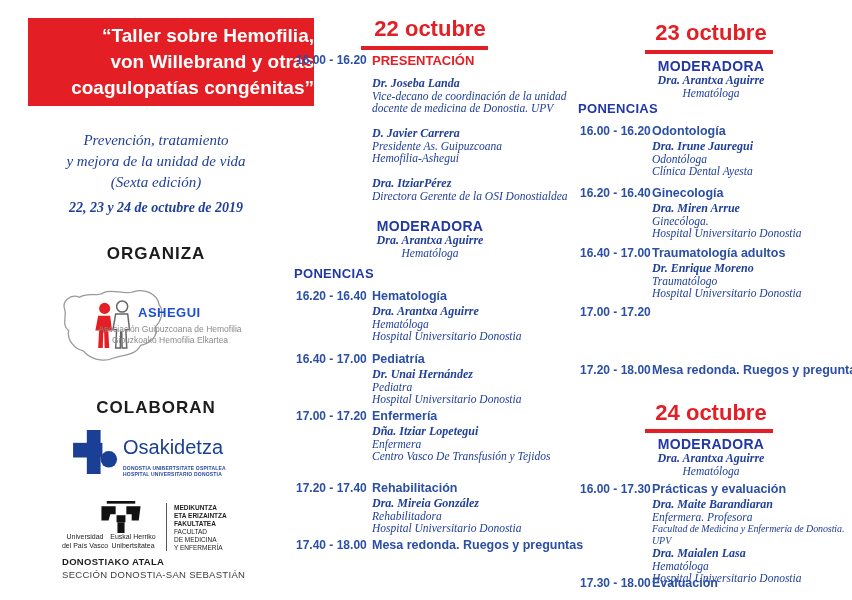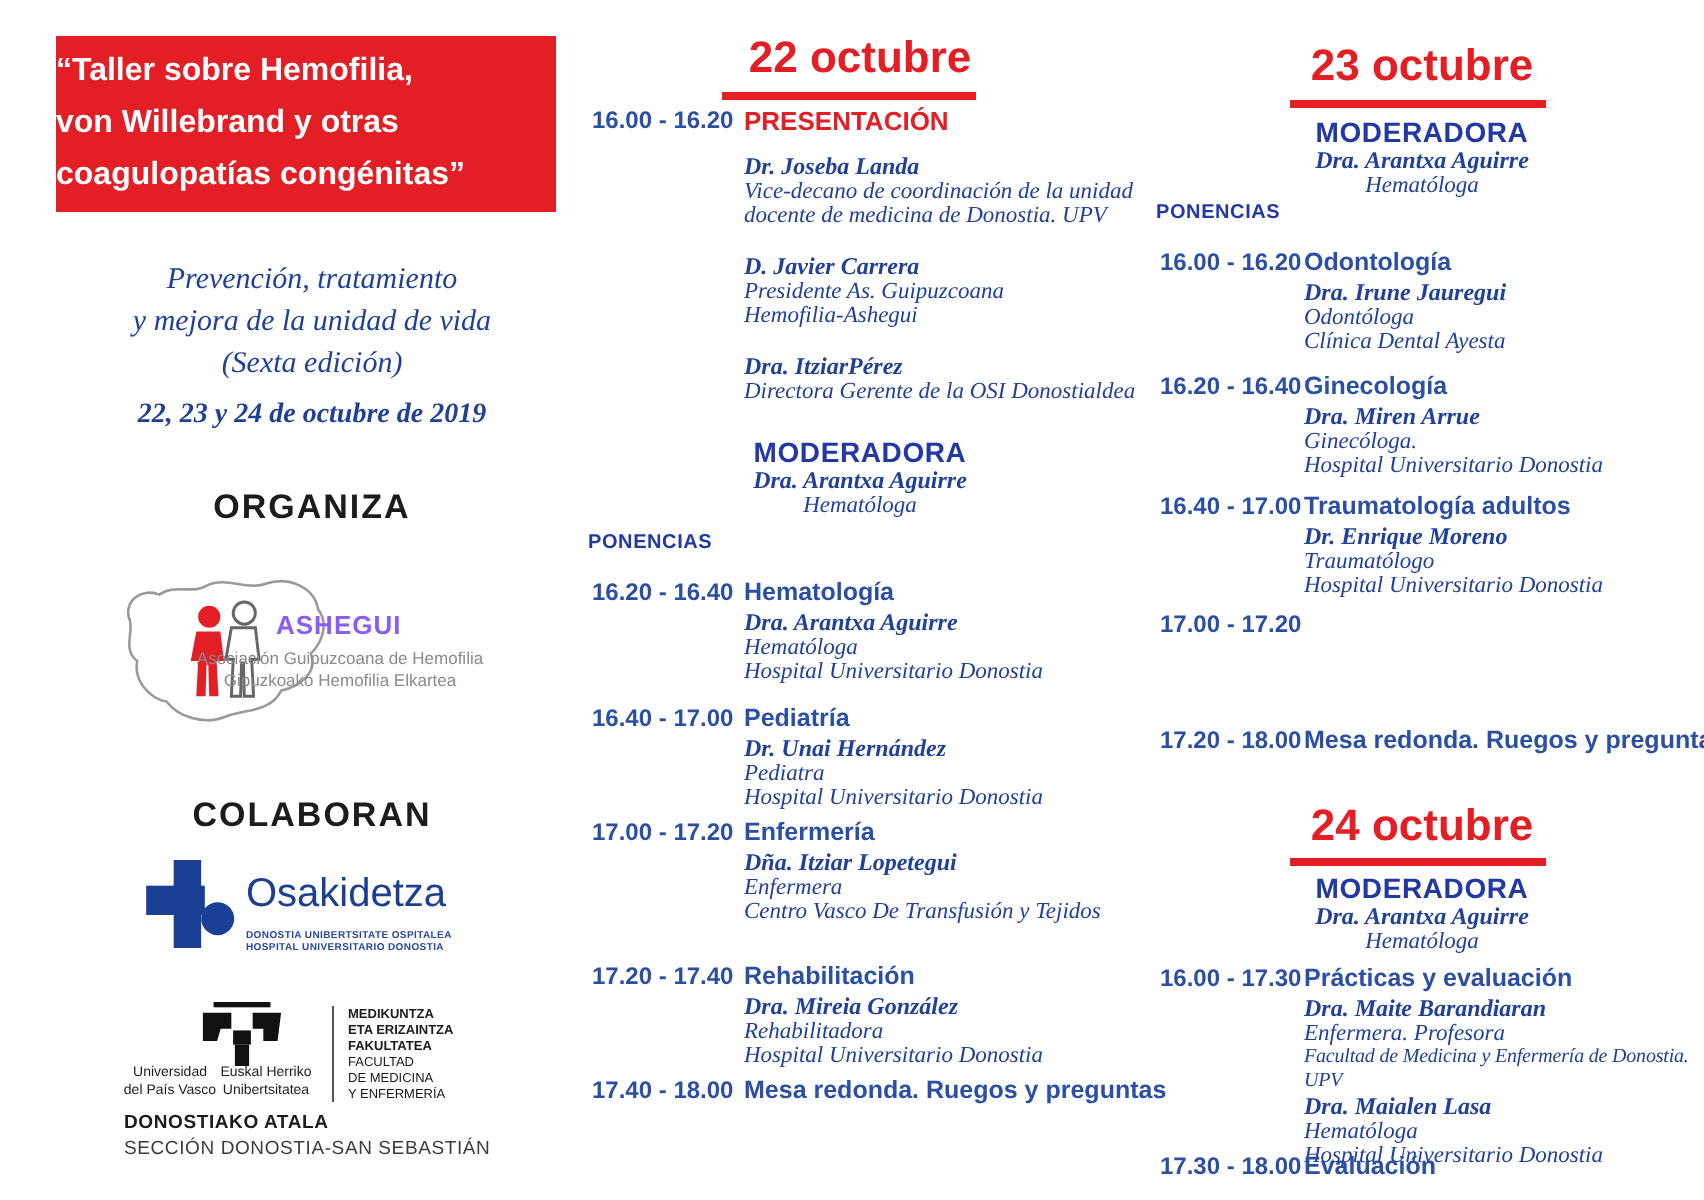--- a/index.html
+++ b/index.html
@@ -2,49 +2,49 @@
 <html><head>
 <meta charset="utf-8">
 <style>
   * { margin:0; padding:0; box-sizing:border-box; }
   html,body { width:852px; height:600px; background:#fff; }
   body { font-family:"Liberation Sans", sans-serif; }
   .page { position:relative; width:852px; height:600px; background:#fff; overflow:hidden; }
   .abs { position:absolute; }
 
   
-  .title-box { left:28px; top:18px; width:250px; height:88px; background:#e31e24; color:#fff;
-               text-align:left; font-weight:bold; font-size:16px; line-height:26px; padding-top:5px; }
+  .title-box { left:28px; top:18px; width:286px; height:88px; background:#e31e24; color:#fff;
+               text-align:right; font-weight:bold; font-size:19px; line-height:26px; padding-top:5px; }
   .subtitle { left:28px; top:130px; width:256px; text-align:center; color:#1f3f99;
               font-family:"Liberation Serif", serif; font-style:italic; font-size:15px; line-height:21px; }
   .dates { left:28px; top:200px; width:256px; text-align:center; color:#1f3f99;
            font-family:"Liberation Serif", serif; font-style:italic; font-size:14px; font-weight:bold; }
   .section-label { width:256px; left:28px; text-align:center; color:#1c1c1c; font-weight:bold;
                    font-size:17px; letter-spacing:1px; }
-  .ashegui-name { left:138px; top:305px; width:110px; font-weight:bold; font-size:13px; color:#8b5cf6; letter-spacing:0.5px; }
+  .ashegui-name { left:138px; top:305px; width:110px; font-weight:bold; font-size:13px; color:#1d4ed8; letter-spacing:0.5px; }
   .ashegui-desc { left:85px; top:324px; width:170px; text-align:center; font-size:8.5px; line-height:11px; color:#8a8a8a; }
   .osaki-name { left:123px; top:436px; font-weight:normal; font-size:20px; color:#1b3f94; }
   .osaki-sub  { left:123px; top:465px; font-size:5px; line-height:6px; font-weight:bold; color:#2746a5; letter-spacing:0.2px; }
   .upv-uni { top:533px; width:60px; text-align:center; font-size:7px; line-height:8.5px; color:#1c1c1c; }
   .upv-divider { left:166px; top:503px; width:1px; height:48px; background:#555; }
   .upv-fac { left:174px; top:504px; font-size:6.5px; line-height:8px; color:#1c1c1c; }
   .upv-fac .b { font-weight:bold; }
   .seccion1 { left:62px; top:556px; font-size:9.5px; font-weight:bold; color:#1c1c1c; letter-spacing:0.3px; }
   .seccion2 { left:62px; top:569px; font-size:9.5px; color:#3c3c3c; letter-spacing:0.3px; }
 
   
   .day-title { text-align:center; color:#e31e24; font-weight:bold; font-size:22px; }
   .underline { height:4px; background:#e31e24; }
   .row { display:flex; align-items:flex-start; }
   .time { color:#2a4fa5; font-weight:bold; font-size:12px; flex:0 0 auto; }
   .w76 { width:76px; } .w72 { width:72px; }
   .content { flex:1; }
   .topic { color:#2a4fa5; font-weight:bold; font-size:12.5px; line-height:14px; margin-bottom:2px; white-space:nowrap; }
   .red-head { color:#e31e24; font-weight:bold; font-size:13px; }
-  .ponencias { color:#2138a5; font-weight:bold; font-size:10px; letter-spacing:0.3px; }
+  .ponencias { color:#2138a5; font-weight:bold; font-size:13px; letter-spacing:0.3px; }
   .sname { font-family:"Liberation Serif", serif; font-style:italic; font-weight:bold;
            color:#21409a; font-size:12px; line-height:13px; }
   .sline { font-family:"Liberation Serif", serif; font-style:italic; color:#21409a;
            font-size:11.5px; line-height:12px; }
   .sline-sm { font-size:10px; letter-spacing:-0.1px; }
   .mod-label { color:#2138a5; font-weight:bold; font-size:14px; letter-spacing:0.3px; }
   .center { text-align:center; }
 </style>
 </head>
 <body>

